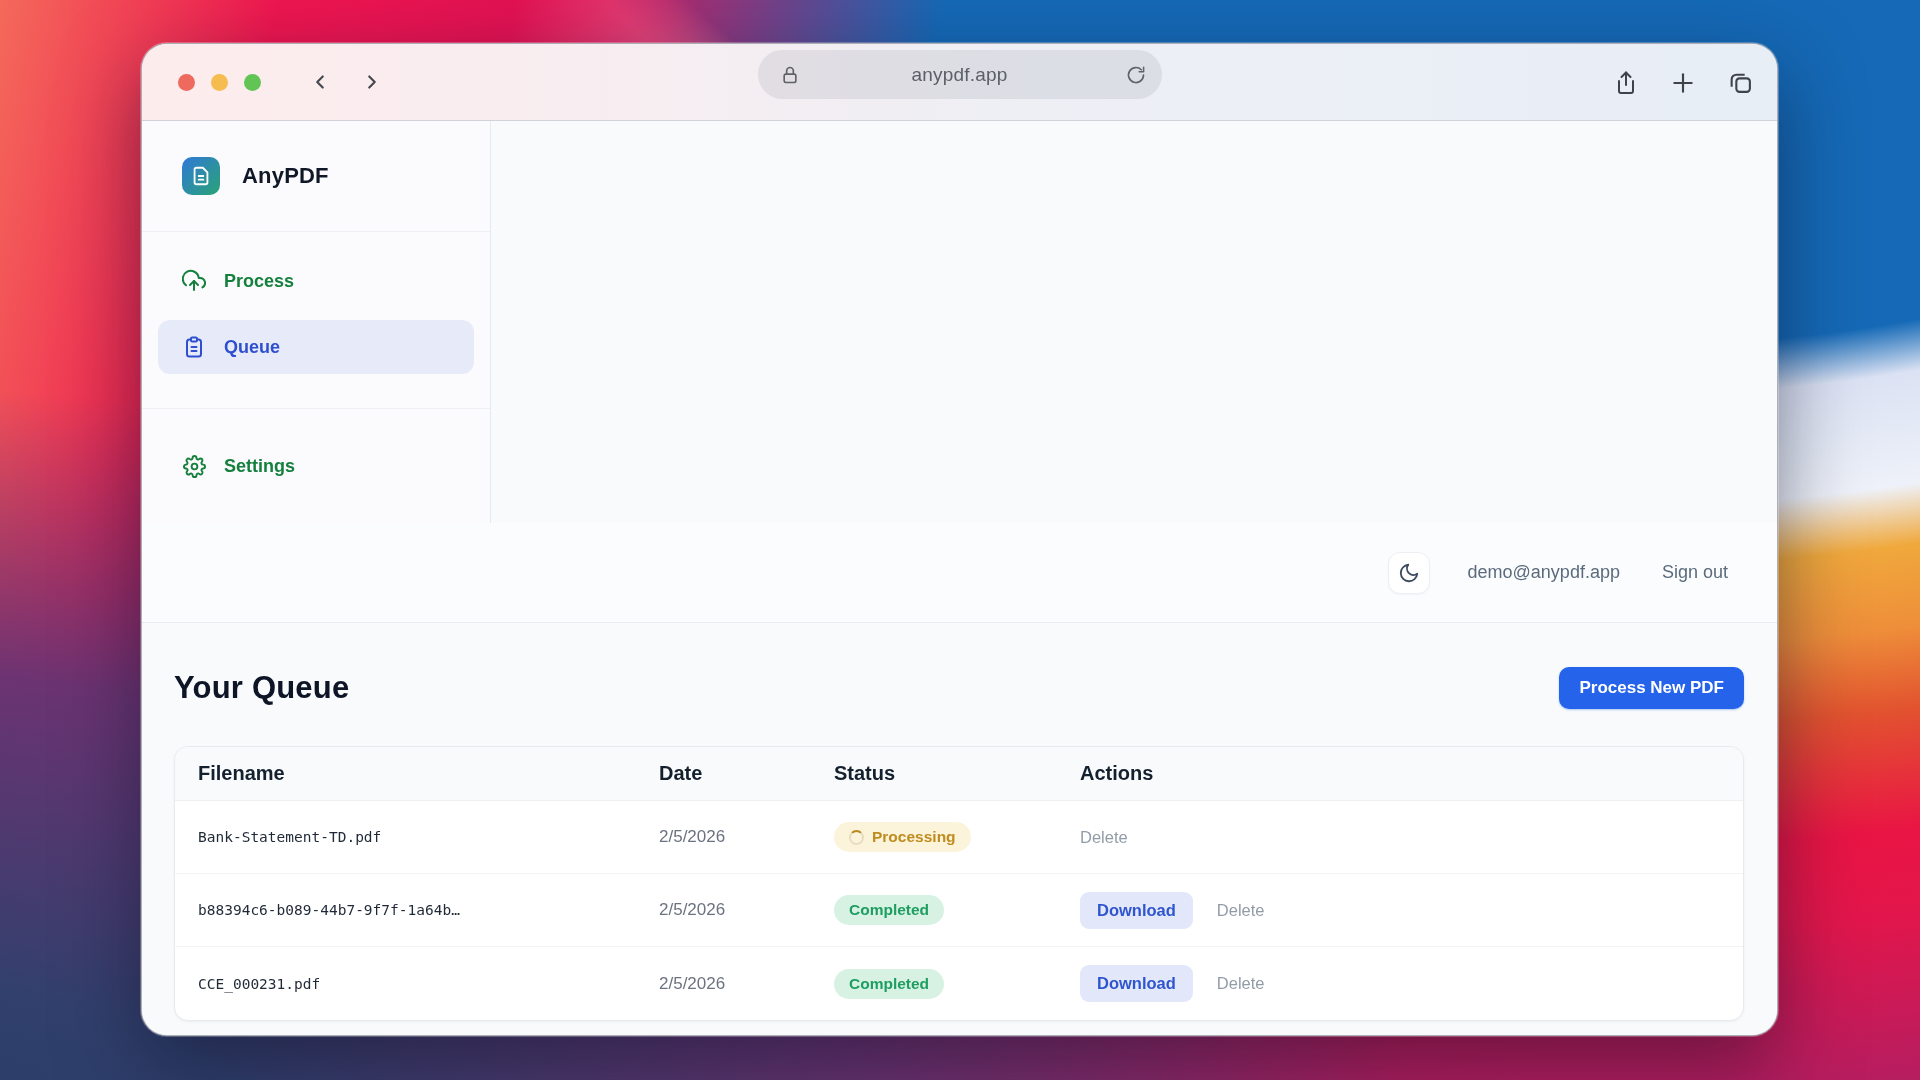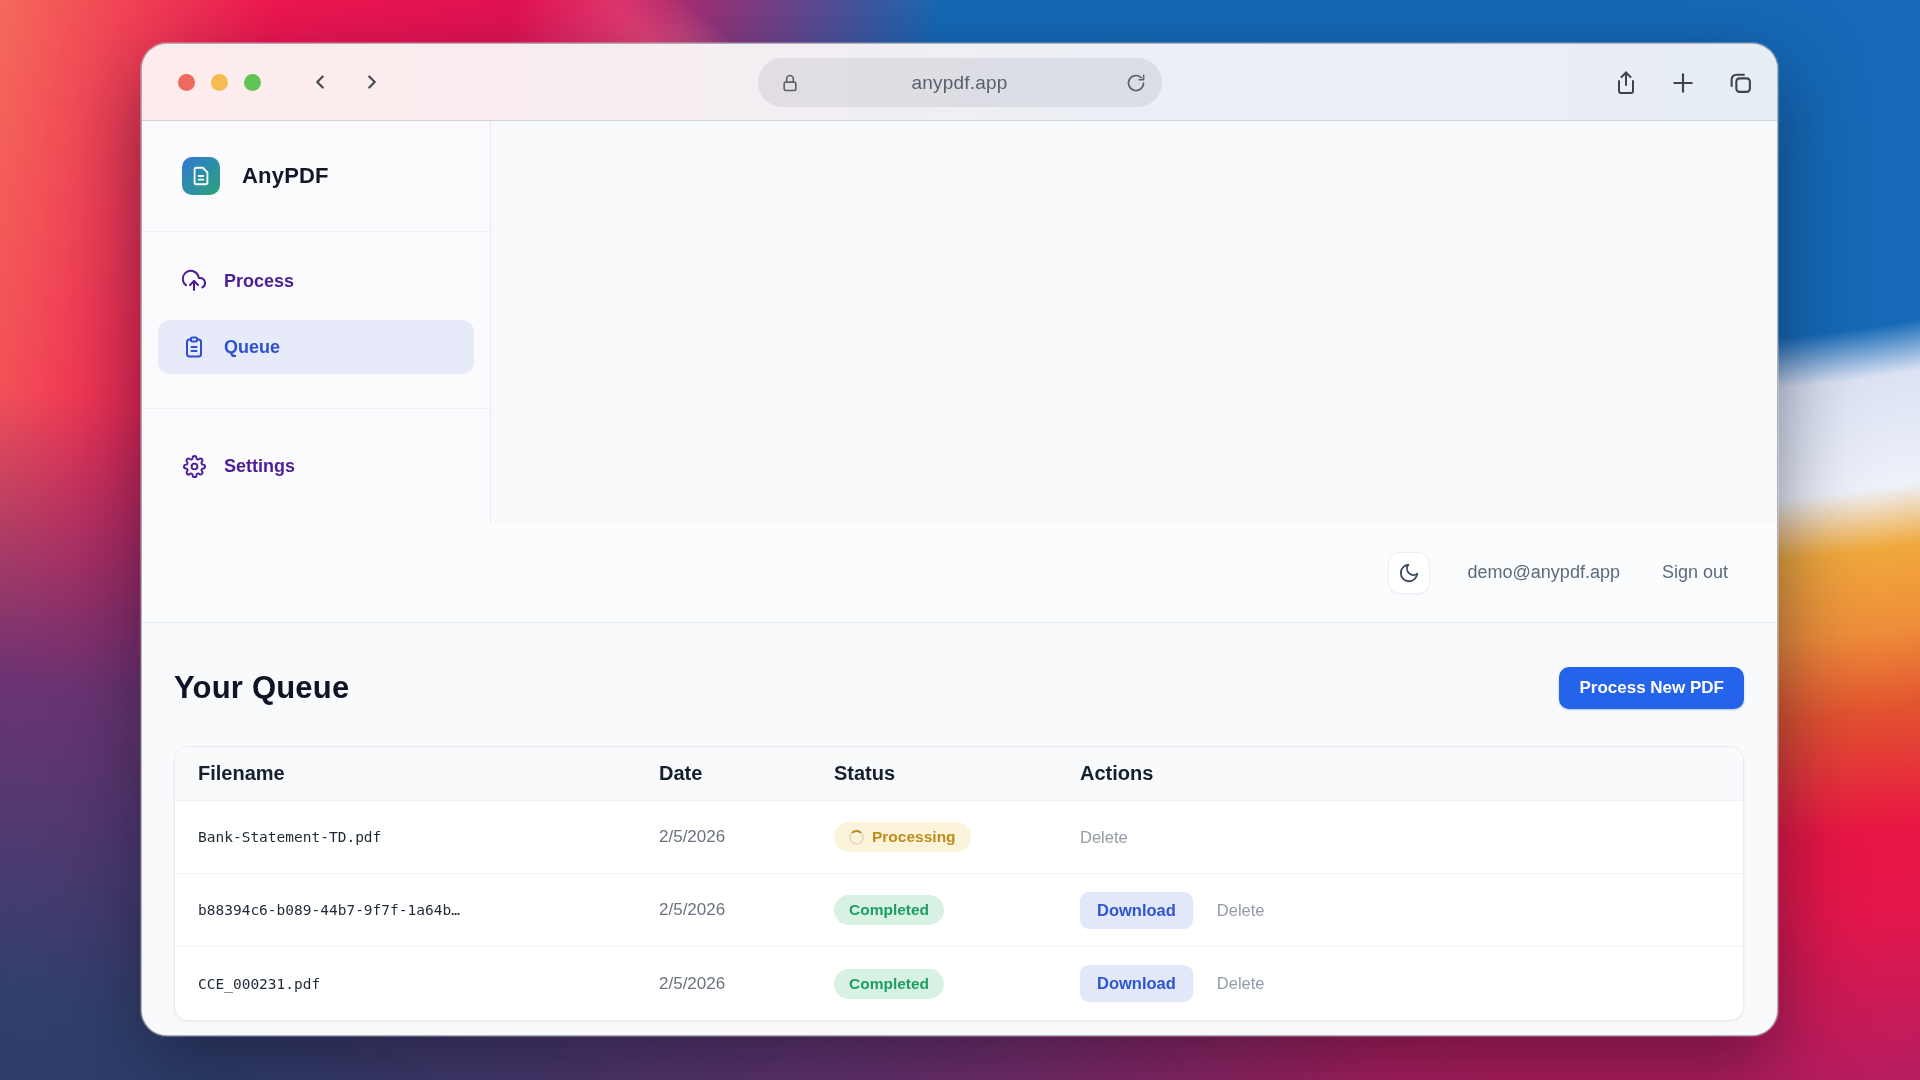--- a/index.html
+++ b/index.html
@@ -39,21 +39,21 @@
   .traffic { display:flex; gap:16px; margin-left:36px; }
   .light { width:17px; height:17px; border-radius:50%; }
   .light.red    { background:#ee6a5f; }
   .light.yellow { background:#f5bd4f; }
   .light.green  { background:#61c454; }
 
   .nav-arrows { display:flex; gap:26px; margin-left:46px; color:#46494e; }
   .nav-btn { width:26px; height:26px; display:flex; align-items:center; justify-content:center; }
 
   .urlbar {
-    position:absolute; left:50%; top:14px; transform:translateX(-50%);
+    position:absolute; left:50%; top:6px; transform:translateX(-50%);
     width:404px; height:49px; border-radius:25px;
     background:rgba(130,138,152,.16);
     display:flex; align-items:center;
   }
   .urlbar .lock { margin-left:22px; color:#5f6368; display:flex; }
   .urlbar .url-text {
     position:absolute; left:0; right:0; text-align:center;
     font-size:19px; color:#5b6066; letter-spacing:.2px;
   }
   .urlbar .refresh { position:absolute; right:16px; color:#5f6368; display:flex; }
@@ -74,21 +74,21 @@
     background:linear-gradient(135deg,#3079d6 0%, #2aa377 100%);
     display:flex; align-items:center; justify-content:center; color:#fff;
   }
   .brand-name { font-size:22px; font-weight:700; color:#101828; letter-spacing:.2px; }
   .sb-divider { height:1px; background:#eef0f3; }
 
   .sb-nav { flex:1; padding:22px 16px; }
   .sb-item {
     display:flex; align-items:center; gap:18px;
     height:54px; padding-left:24px; border-radius:12px; margin-bottom:12px;
-    font-size:18px; font-weight:600; color:#4c1d95; cursor:default;
+    font-size:18px; font-weight:600; color:#15803d; cursor:default;
   }
   .sb-item .sb-icon { display:flex; width:24px; justify-content:center; }
   .sb-item.active { background:#e7eaf8; color:#2d4fd0; }
 
   .sb-footer { border-top:1px solid #eef0f3; padding:30px 16px; }
   .sb-footer .sb-item { margin-bottom:0; }
 
   
   .main { flex:1; display:flex; flex-direction:column; background:#f8fafc; }
   .app-header {

